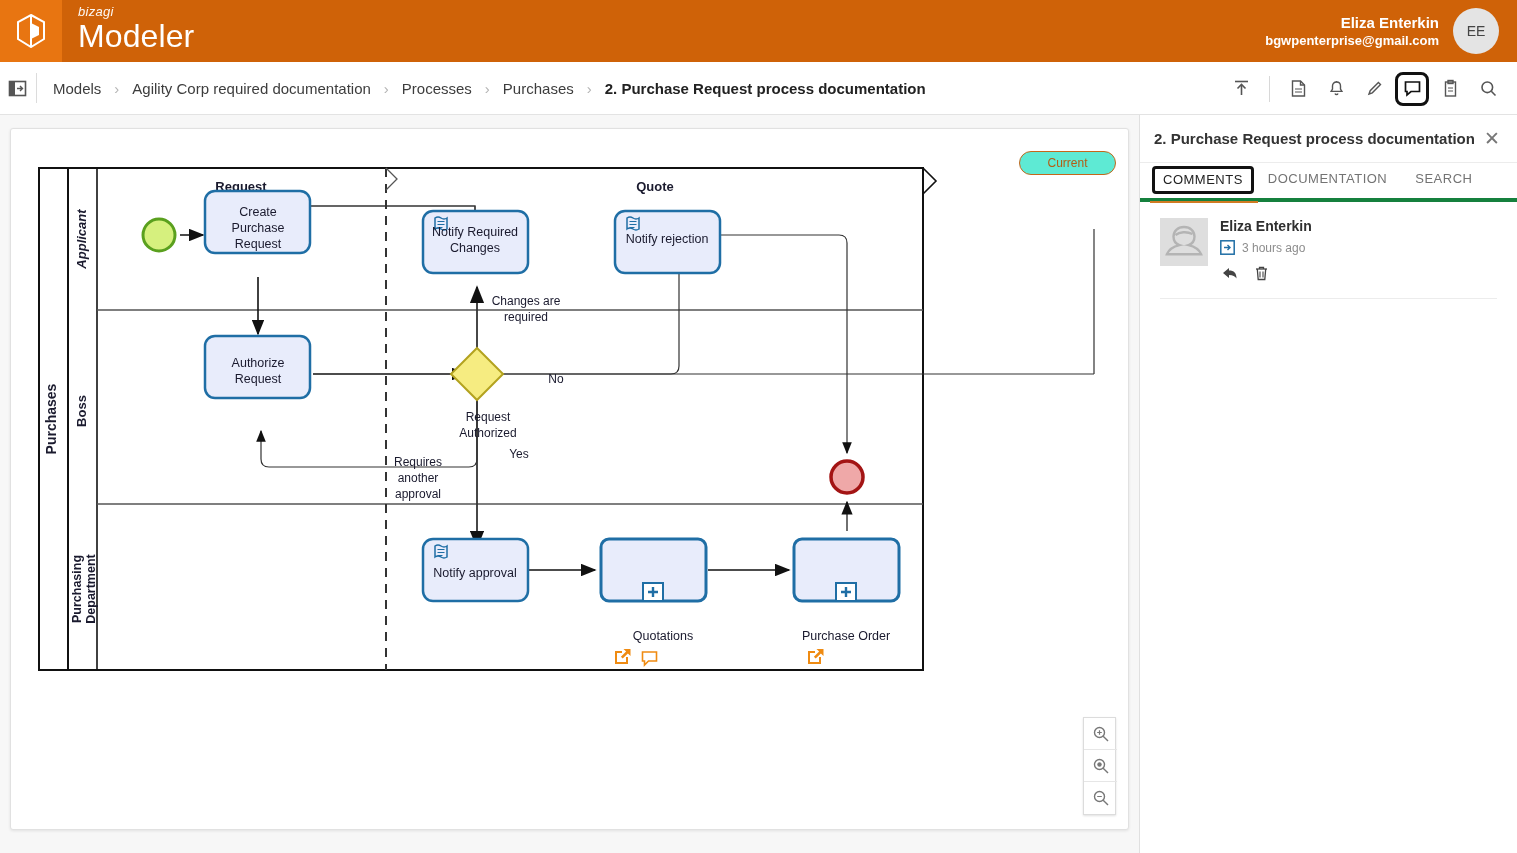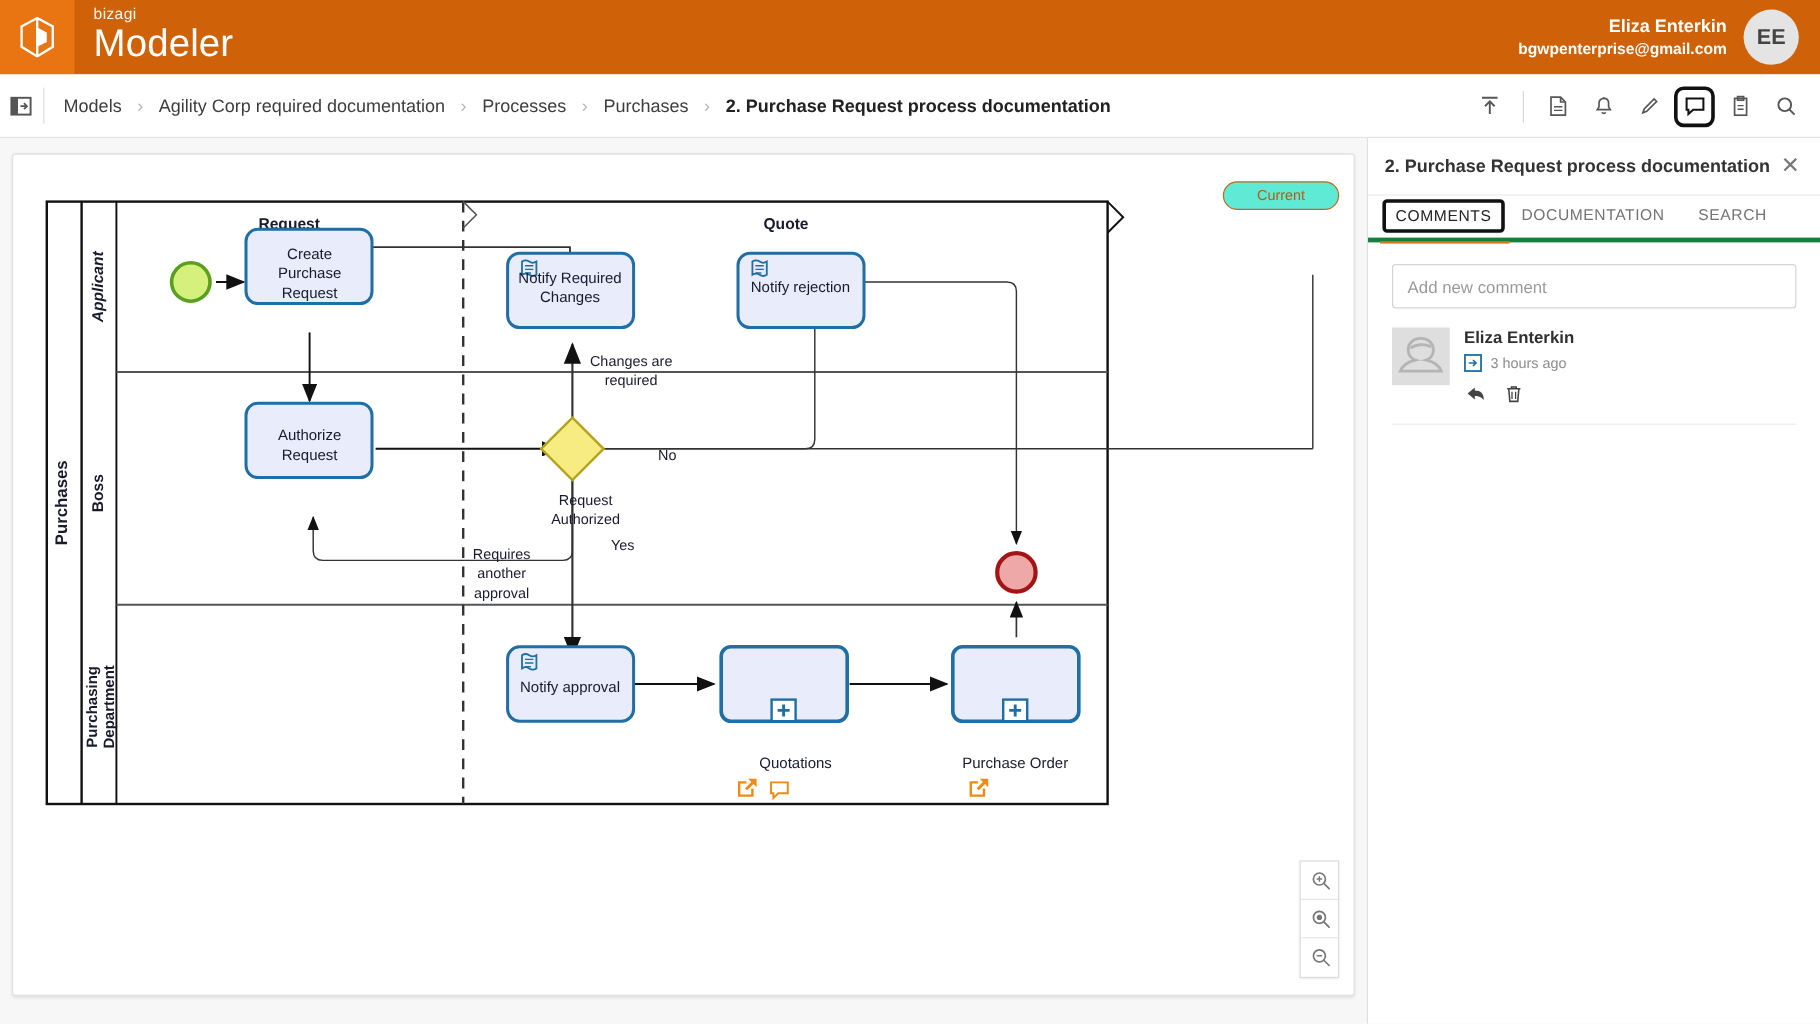--- a/index.html
+++ b/index.html
@@ -25,37 +25,38 @@
     display: flex; align-items: center; justify-content: center;
   }
   .logo-glyph { width: 30px; height: 34px; }
   .brand {
     position: absolute; left: 78px; top: 5px;
     color: #ffffff; line-height: 1;
   }
   .brand-small {
     font-size: 13px; letter-spacing: .3px; opacity: .95;
     font-family: "Liberation Sans", sans-serif;
+    font-style: italic;
   }
   .brand-big {
     font-size: 32px; font-weight: 400; margin-top: 2px;
     letter-spacing: .1px;
   }
   .user-wrap {
     position: absolute; right: 18px; top: 8px;
     display: flex; align-items: center; gap: 14px;
   }
   .user-text { text-align: right; color: #fff; }
   .user-name { font-size: 15px; font-weight: bold; line-height: 19px; }
   .user-mail { font-size: 13px; line-height: 18px; font-weight: bold; }
   .avatar-circle {
     width: 46px; height: 46px; border-radius: 50%;
     background: #e4e4e4; color: #444;
     display: flex; align-items: center; justify-content: center;
-    font-size: 18px; font-weight: bold;
+    font-size: 14px; font-weight: normal;
   }
 
   
   .crumbbar {
     position: absolute; top: 62px; left: 0;
     width: 1517px; height: 53px;
     background: #ffffff;
     border-bottom: 1px solid #e3e3e3;
     display: flex; align-items: center;
   }
@@ -468,21 +469,20 @@
     <div class="sp-close">✕</div>
   </div>
 
   <div class="sp-tabs">
     <div class="sp-tab active">COMMENTS</div>
     <div class="sp-tab">DOCUMENTATION</div>
     <div class="sp-tab">SEARCH</div>
   </div>
   <div class="tab-underline"></div>
 
-  <div class="new-comment">Add new comment</div>
 
   <div class="comment-row">
     <div class="c-avatar">
       <svg width="48" height="48" viewBox="0 0 48 48">
         <rect width="48" height="48" fill="#dedede"></rect>
         <path d="M24 9 c-6.5 0 -10.5 4.2 -10.5 9.5 c0 4.2 2.6 7.5 6 8.6 c-6.2 1.4 -11 5 -12.6 9.2 h34.2
                  c-1.6 -4.2 -6.4 -7.8 -12.6 -9.2 c3.4 -1.1 6 -4.4 6 -8.6 C34.5 13.2 30.5 9 24 9 z" fill="none" stroke="#b4b4b4" stroke-width="2.4"></path>
         <path d="M15.5 17 c4 -3 11 -4 17 -1" fill="none" stroke="#b4b4b4" stroke-width="2.4"></path>
       </svg>
     </div>

